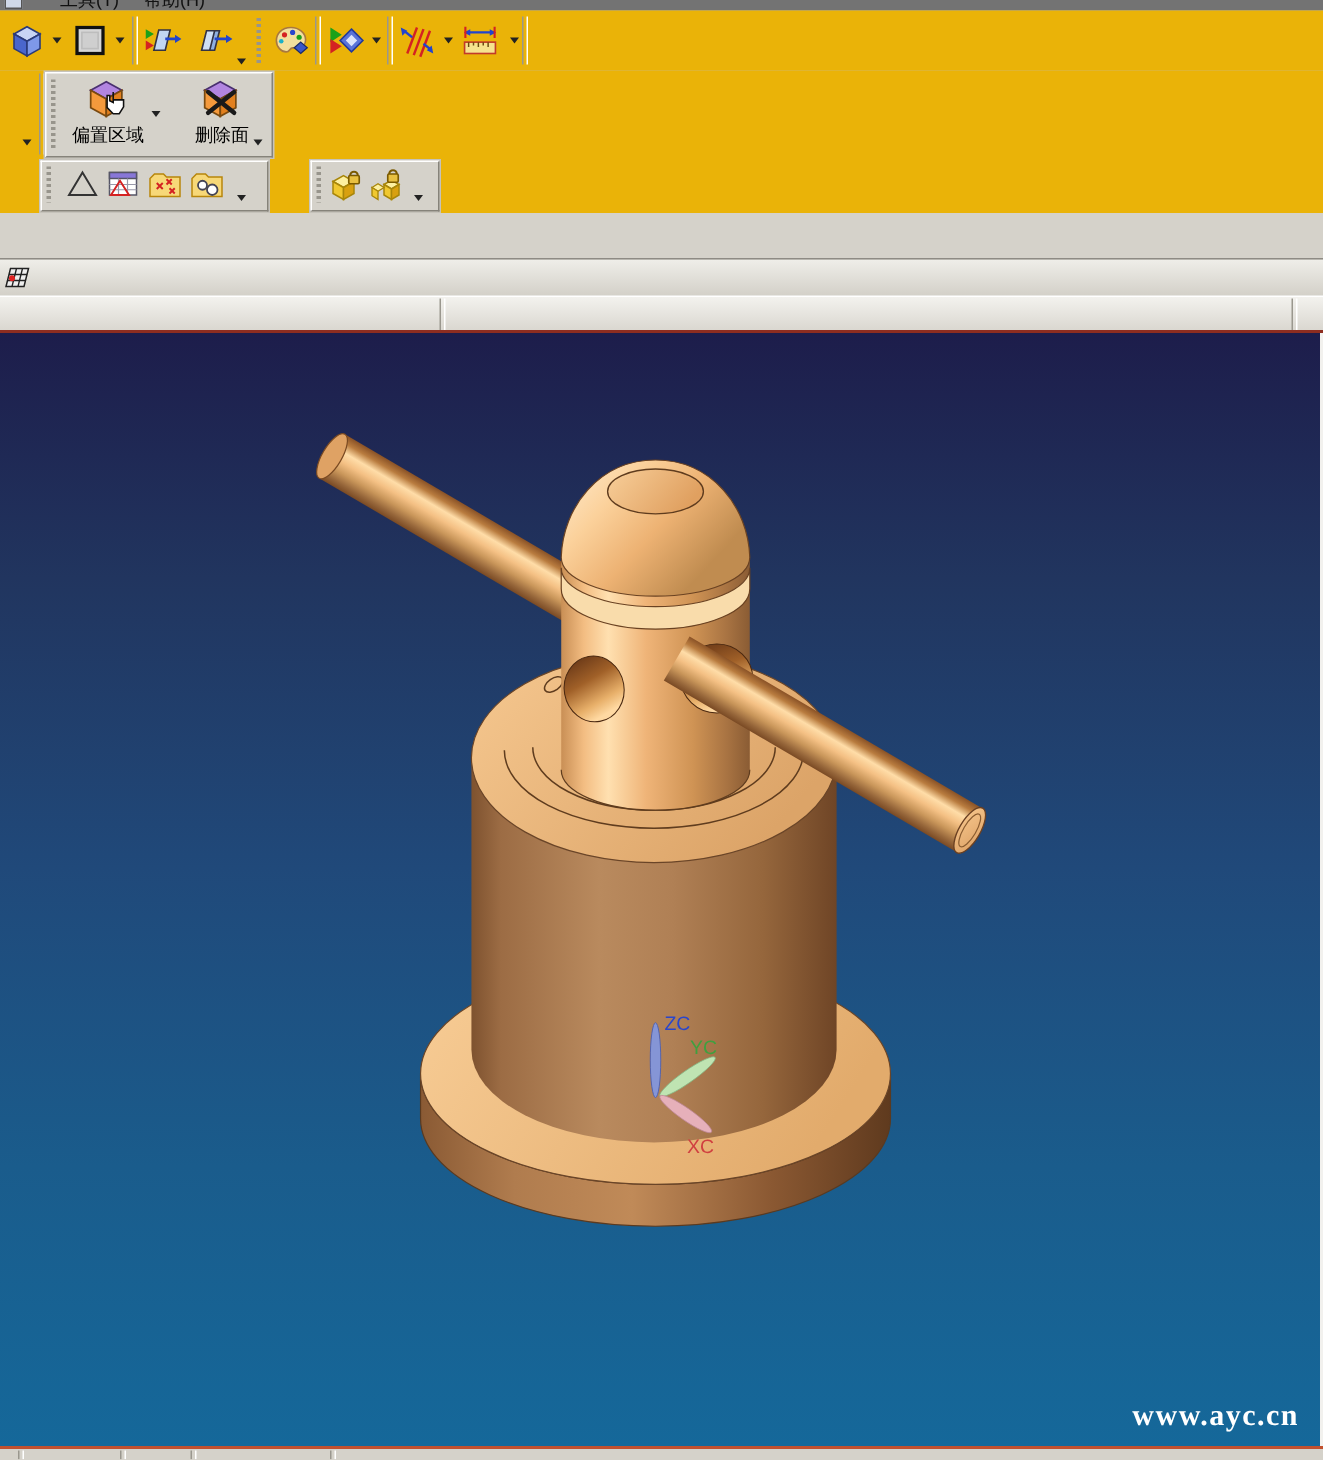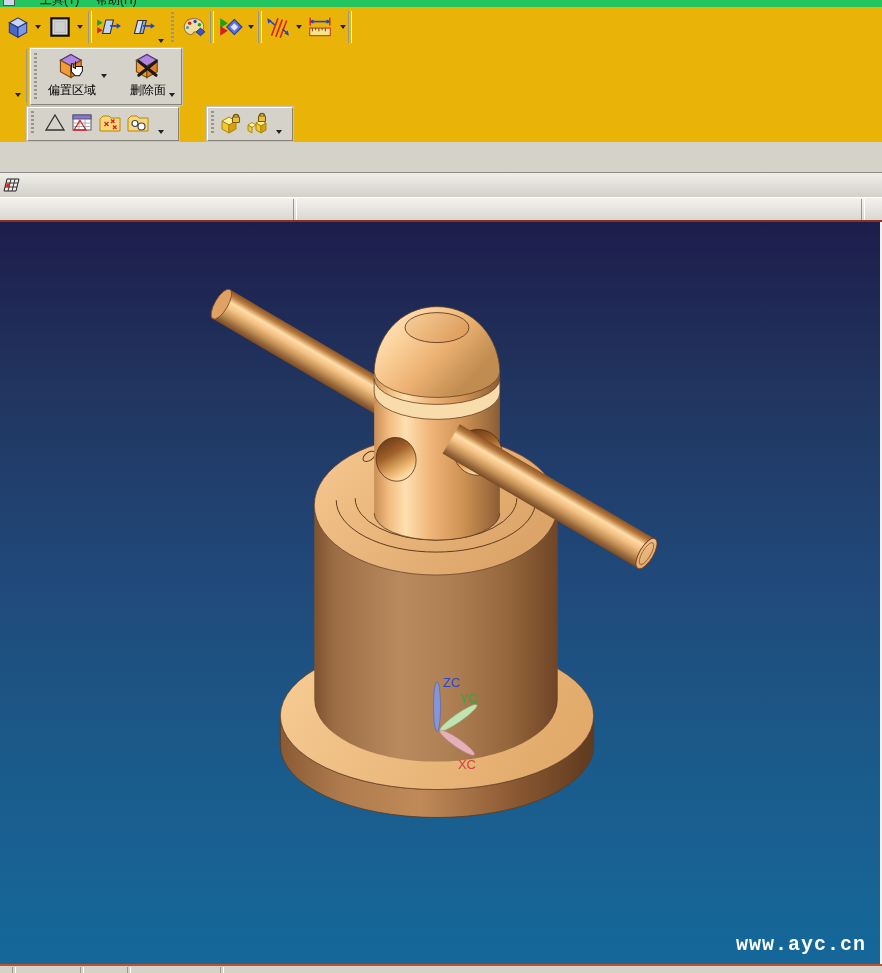--- a/index.html
+++ b/index.html
@@ -1,21 +1,21 @@
 <!DOCTYPE html>
 <html><head>
 <meta charset="utf-8">
 <style>
   html,body{margin:0;padding:0;background:#d5d2ca;}
   #root{position:relative;width:882px;height:973px;overflow:hidden;
         background:#d5d2ca;font-family:"Liberation Sans",sans-serif;}
 
   
   .menubar{position:absolute;left:0;top:0;width:882px;height:7px;overflow:hidden;
-           background:#22c55e;border-bottom:1px solid #c3c0b8;}
+           background:#737373;border-bottom:1px solid #c3c0b8;}
   .menubar .mi{position:absolute;top:-8px;font-size:12px;color:#111;white-space:nowrap;}
   .menubar .winicon{position:absolute;left:3px;top:-6px;width:10px;height:10px;
            border:1px solid #555;background:#cfd8e8;}
 
   
   .tbrow{position:absolute;left:0;width:882px;background:#eab308;}
   .tb1{top:7px;height:40px;border-bottom:1px solid #bdbab2;}
   .tbtn{position:absolute;top:4px;width:32px;height:32px;display:flex;
         align-items:center;justify-content:center;}
   .sep{position:absolute;top:4px;width:2px;height:32px;
@@ -44,21 +44,21 @@
 
   .redline{position:absolute;left:0;top:220px;width:882px;height:2px;background:#8e2d20;}
 
   
   .graphics{position:absolute;left:0;top:222px;width:880px;height:742px;
             background:linear-gradient(180deg,#1d1d4b 0%,#21355f 22%,
                        #20497a 48%,#1a5c8c 75%,#15689a 100%);overflow:hidden;}
   .rightstrip{position:absolute;left:880px;top:222px;width:2px;height:742px;background:#f2f1ee;}
   .model{position:absolute;left:0;top:0;}
   .watermark{position:absolute;right:14px;bottom:8px;color:#fff;
-             font-family:Liberation Mono, monospace;font-weight:bold;
+             font-family:Liberation Serif, serif;font-weight:bold;
              font-size:20px;letter-spacing:1px;}
 
   .orangeline{position:absolute;left:0;top:964px;width:882px;height:2px;background:#c2502e;}
   .statusbar{position:absolute;left:0;top:966px;width:882px;height:7px;background:#d5d2ca;}
   .statusbar .vline{top:1px;height:6px;}
 
   svg{display:block;}
 </style>
 </head>
 <body>

